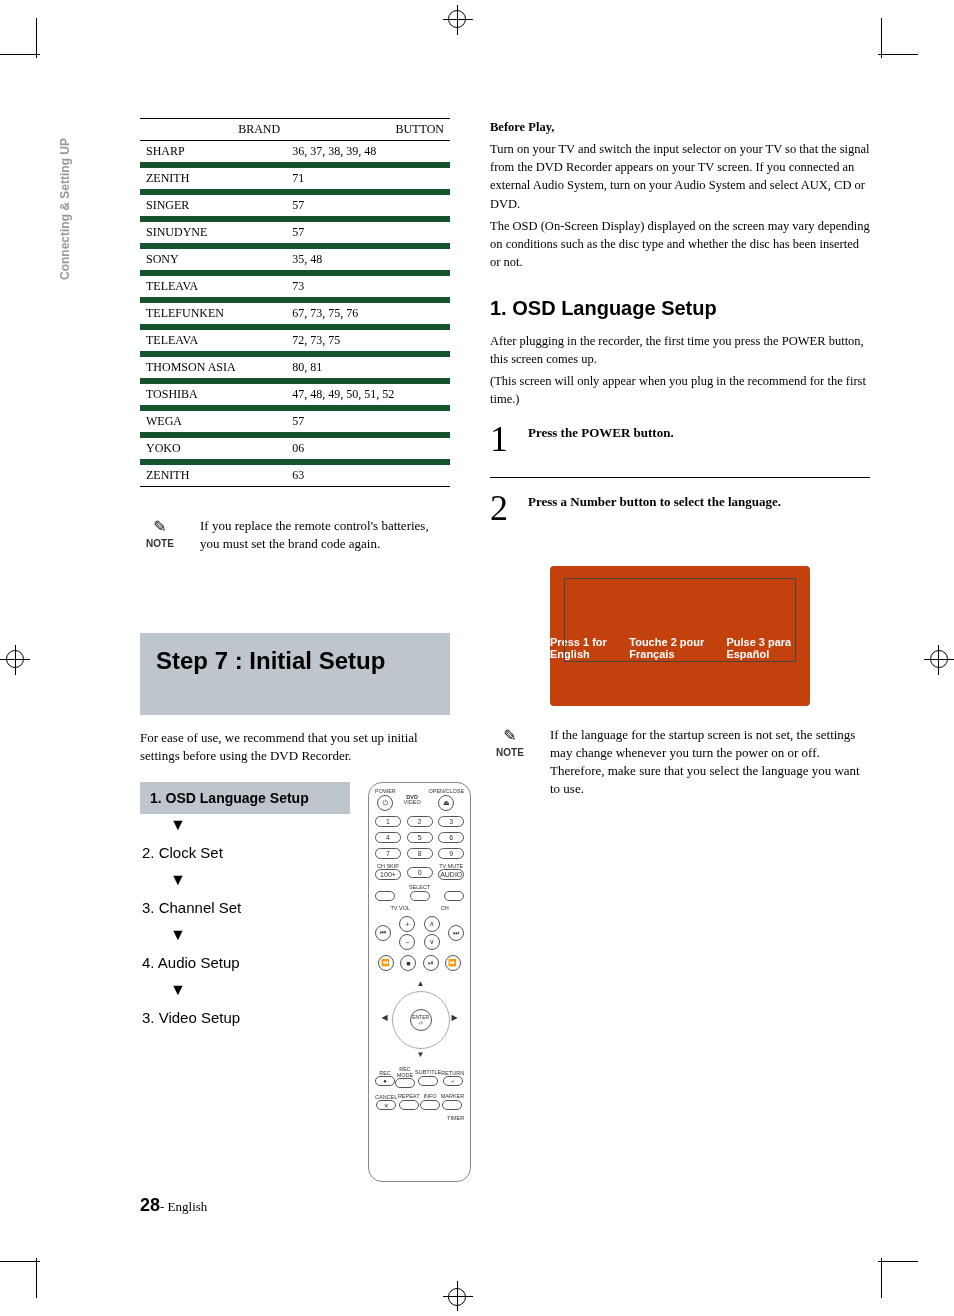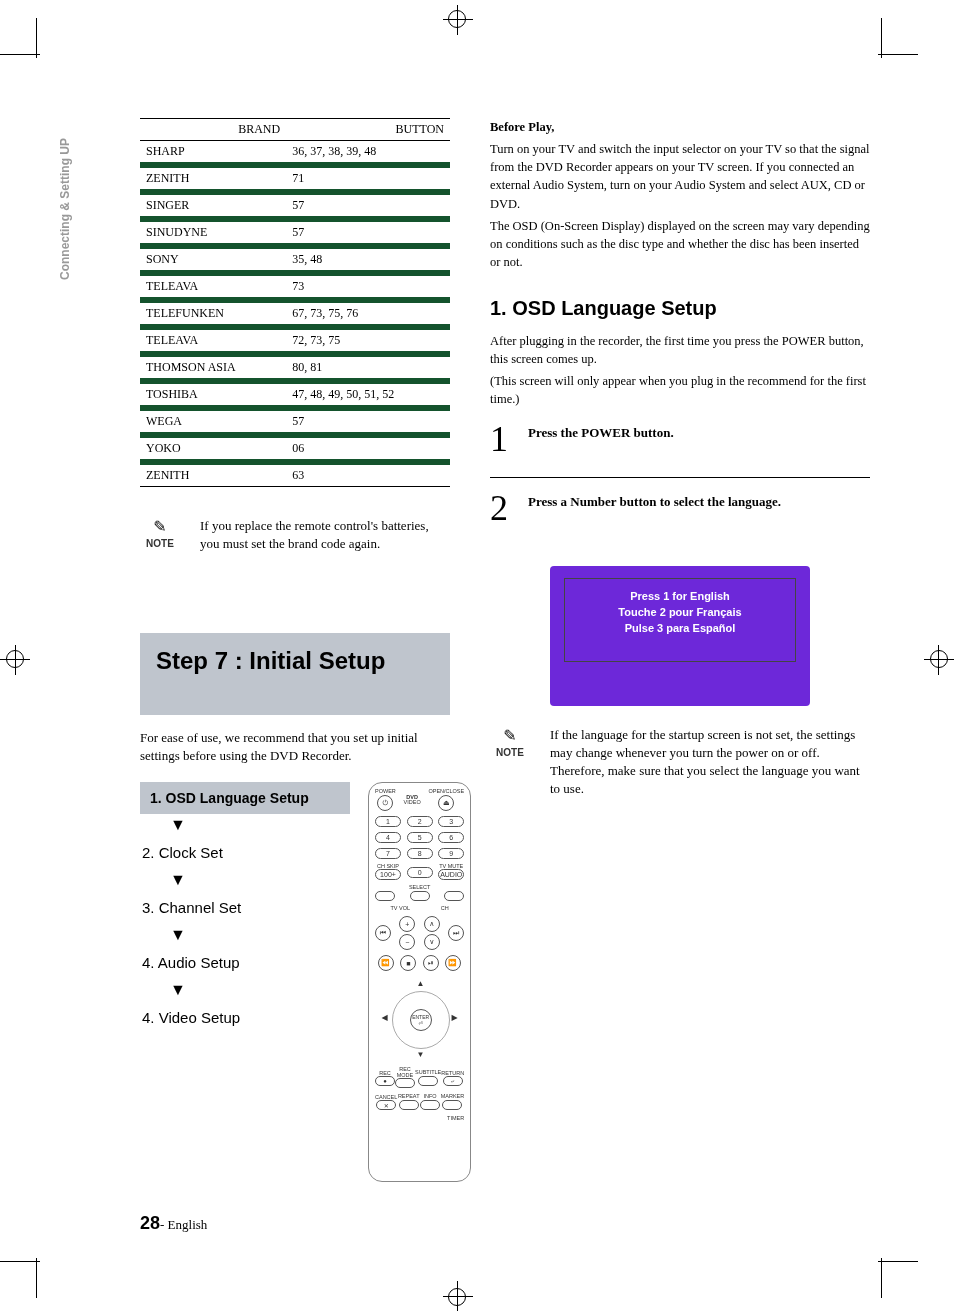--- a/index.html
+++ b/index.html
@@ -160,49 +160,48 @@
   }
   .num-step .txt {
     font-size: 13px;
     font-weight: bold;
     padding-top: 4px;
   }
   .screen-sim {
     width: 260px;
     height: 140px;
     margin: 20px auto 10px auto;
-    background: #6d28d9;
+    background: #c2410c;
     border-radius: 4px;
     color: #fff;
     font-family: Arial, sans-serif;
     font-weight: bold;
     font-size: 11px;
     display: flex;
-    flex-direction: column;
     align-items: center;
     padding-top: 24px;
     gap: 4px;
     position: relative;
   }
   .screen-sim::before {
     content: "";
     position: absolute;
     left: 14px; right: 14px; top: 12px; bottom: 44px;
     border: 1px solid #444;
   }
   .note-row2 {
     display: flex;
     gap: 20px;
     margin-top: 20px;
     align-items: flex-start;
   }
   .footer {
     position: absolute;
     left: 140px;
-    bottom: 82px;
+    bottom: 100px;
     font-family: Georgia, serif;
     font-size: 13px;
   }
   .footer .pg {
     font-family: Arial, sans-serif;
     font-weight: bold;
     font-size: 18px;
   }
   .crop-mark { position: absolute; background: #000; }
   .crop-h { height: 1px; width: 40px; }
@@ -323,21 +322,21 @@
       <div class="flow-wrap">
         <div class="flow-left">
           <div class="flow-box">1. OSD Language Setup</div>
           <div class="flow-arrow">▼</div>
           <div class="flow-step">2. Clock Set</div>
           <div class="flow-arrow">▼</div>
           <div class="flow-step">3. Channel Set</div>
           <div class="flow-arrow">▼</div>
           <div class="flow-step">4. Audio Setup</div>
           <div class="flow-arrow">▼</div>
-          <div class="flow-step">4. Video Setup</div>
+          <div class="flow-step">3. Video Setup</div>
         </div>
 
         <div class="remote-box">
           <div class="remote-row">
             <div style="text-align:center">
               <div class="remote-label">POWER</div>
               <div class="rbtn circ">⏻</div>
             </div>
             <div style="text-align:center">
               <div class="remote-label" style="font-weight:bold">DVD</div>

